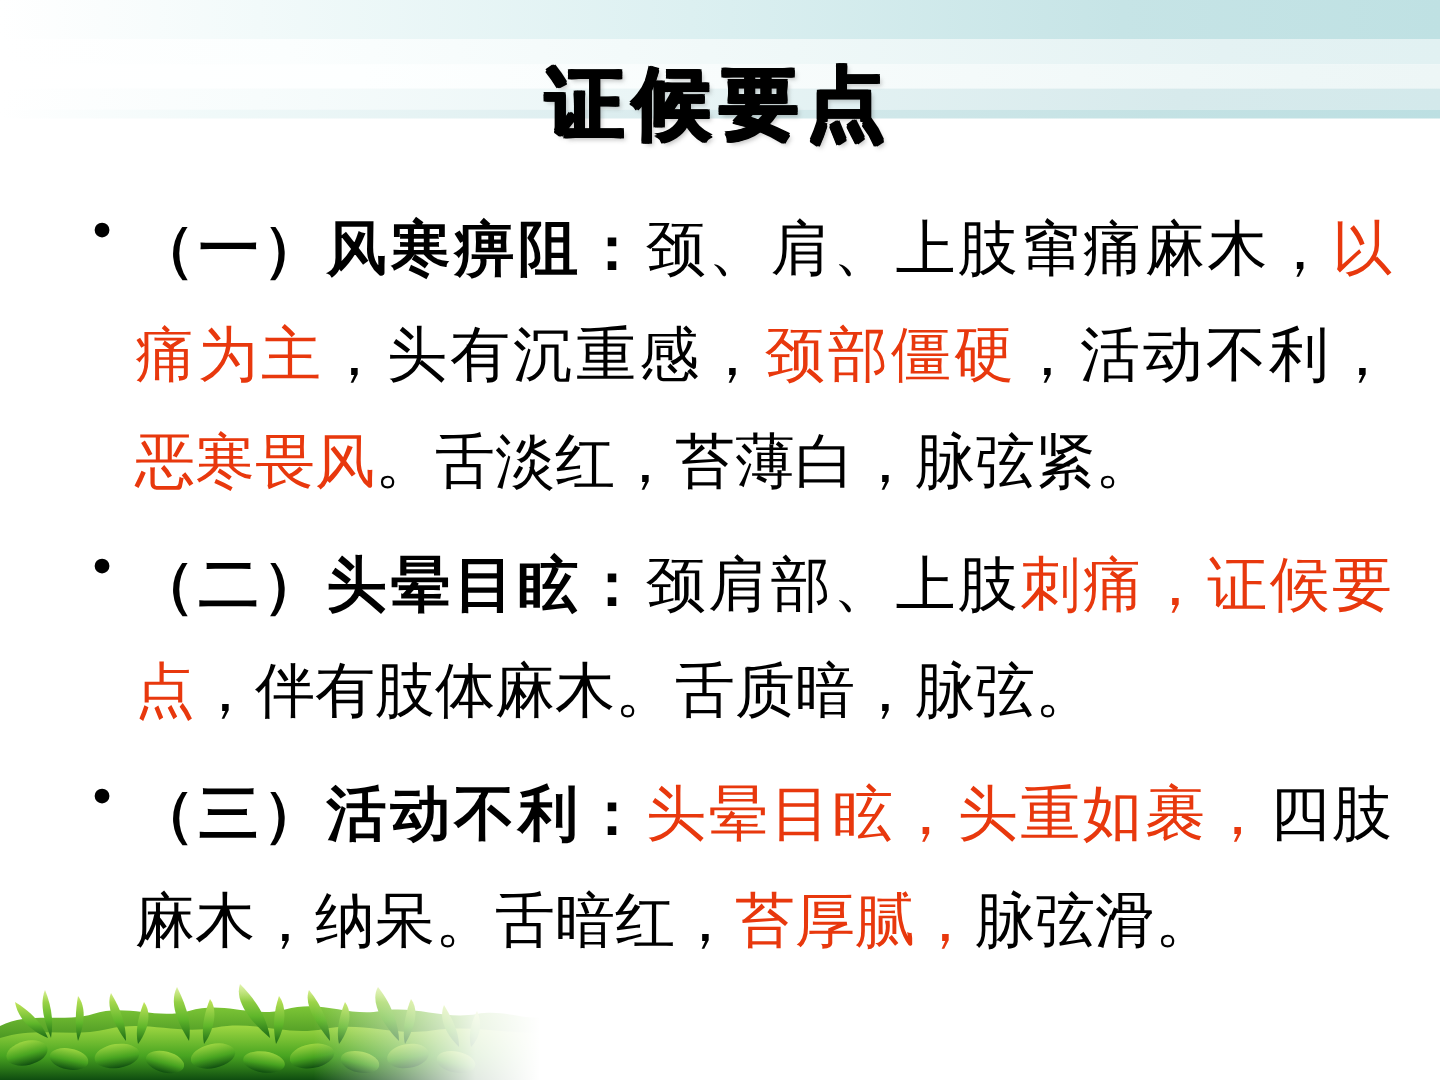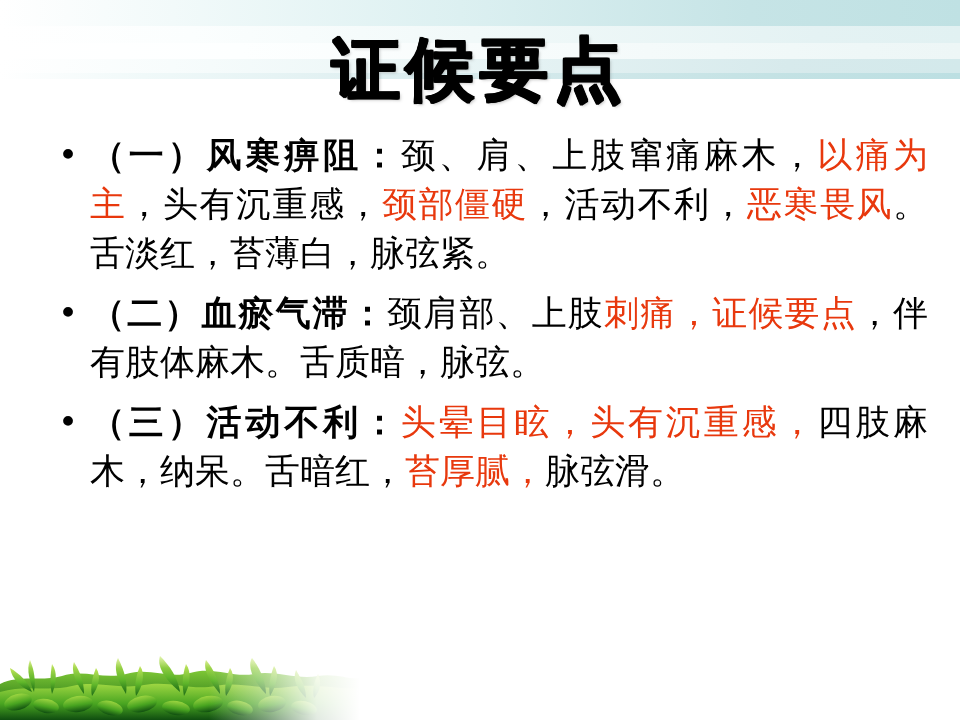--- a/index.html
+++ b/index.html
@@ -53,21 +53,21 @@
   }
 
   
   #title {
     position: absolute;
     left: 0;
     top: 34px;
     width: 960px;
     text-align: center;
     font-family: "DejaVu Sans", "Liberation Sans", sans-serif;
-    font-size: 68px;
+    font-size: 52px;
     font-weight: bold;
     color: #000000;
     letter-spacing: 6px;
     line-height: 72px;
     white-space: nowrap;
     text-shadow:
       1px 0 0 #000, -1px 0 0 #000, 0 1px 0 #000, 0 -1px 0 #000,
       1px 1px 0 #000, -1px -1px 0 #000, 1px -1px 0 #000, -1px 1px 0 #000,
       2px 2px 3px rgba(90,90,90,0.35);
   }
@@ -89,22 +89,22 @@
     width: 42px;
     font-size: 34px;
     line-height: 50px;
     color: #000000;
     text-align: left;
     padding-left: 10px;
     box-sizing: border-box;
   }
   .bullet-text {
     flex: 1 1 auto;
-    font-size: 35px;
-    line-height: 49px;
+    font-size: 40px;
+    line-height: 71px;
     color: #000000;
     letter-spacing: 0px;
     text-align: justify;
     text-justify: inter-ideograph;
     word-break: break-all;
   }
   .hd {
     font-weight: bold;
     letter-spacing: 1px;
   }
@@ -164,26 +164,26 @@
 
   <div id="content">
 
     <div class="bullet-row">
       <div class="bullet-dot">•</div>
       <div class="bullet-text"><span class="hd">（一）风寒痹阻</span><span class="hd">：</span><span>颈、肩、上肢窜痛麻木，</span><span class="red">以痛为主</span><span>，头有沉重感，</span><span class="red">颈部僵硬</span><span>，活动不利，</span><span class="red">恶寒畏风</span><span>。舌淡红，苔薄白，脉弦紧。</span></div>
     </div>
 
     <div class="bullet-row">
       <div class="bullet-dot">•</div>
-      <div class="bullet-text"><span class="hd">（二）血瘀气滞</span><span class="hd">：</span><span>颈肩部、上肢</span><span class="red">刺痛，证候要点</span><span>，伴有肢体麻木。舌质暗，脉弦。</span></div>
+      <div class="bullet-text"><span class="hd">（二）头晕目眩</span><span class="hd">：</span><span>颈肩部、上肢</span><span class="red">刺痛，证候要点</span><span>，伴有肢体麻木。舌质暗，脉弦。</span></div>
     </div>
 
     <div class="bullet-row">
       <div class="bullet-dot">•</div>
-      <div class="bullet-text"><span class="hd">（三）活动不利</span><span class="hd">：</span><span class="red">头晕目眩，头有沉重感，</span><span>四肢麻木，纳呆。舌暗红，</span><span class="red">苔厚腻，</span><span>脉弦滑。</span></div>
+      <div class="bullet-text"><span class="hd">（三）活动不利</span><span class="hd">：</span><span class="red">头晕目眩，头重如裹，</span><span>四肢麻木，纳呆。舌暗红，</span><span class="red">苔厚腻，</span><span>脉弦滑。</span></div>
     </div>
 
   </div>
 
   <div id="leaves">
     <svg class="fade" viewBox="0 0 360 82" preserveAspectRatio="none">
       <defs>
         <linearGradient id="lg1" x1="0" y1="0" x2="0" y2="1">
           <stop offset="0%" stop-color="#9fd742"></stop>
           <stop offset="55%" stop-color="#49a521"></stop>

